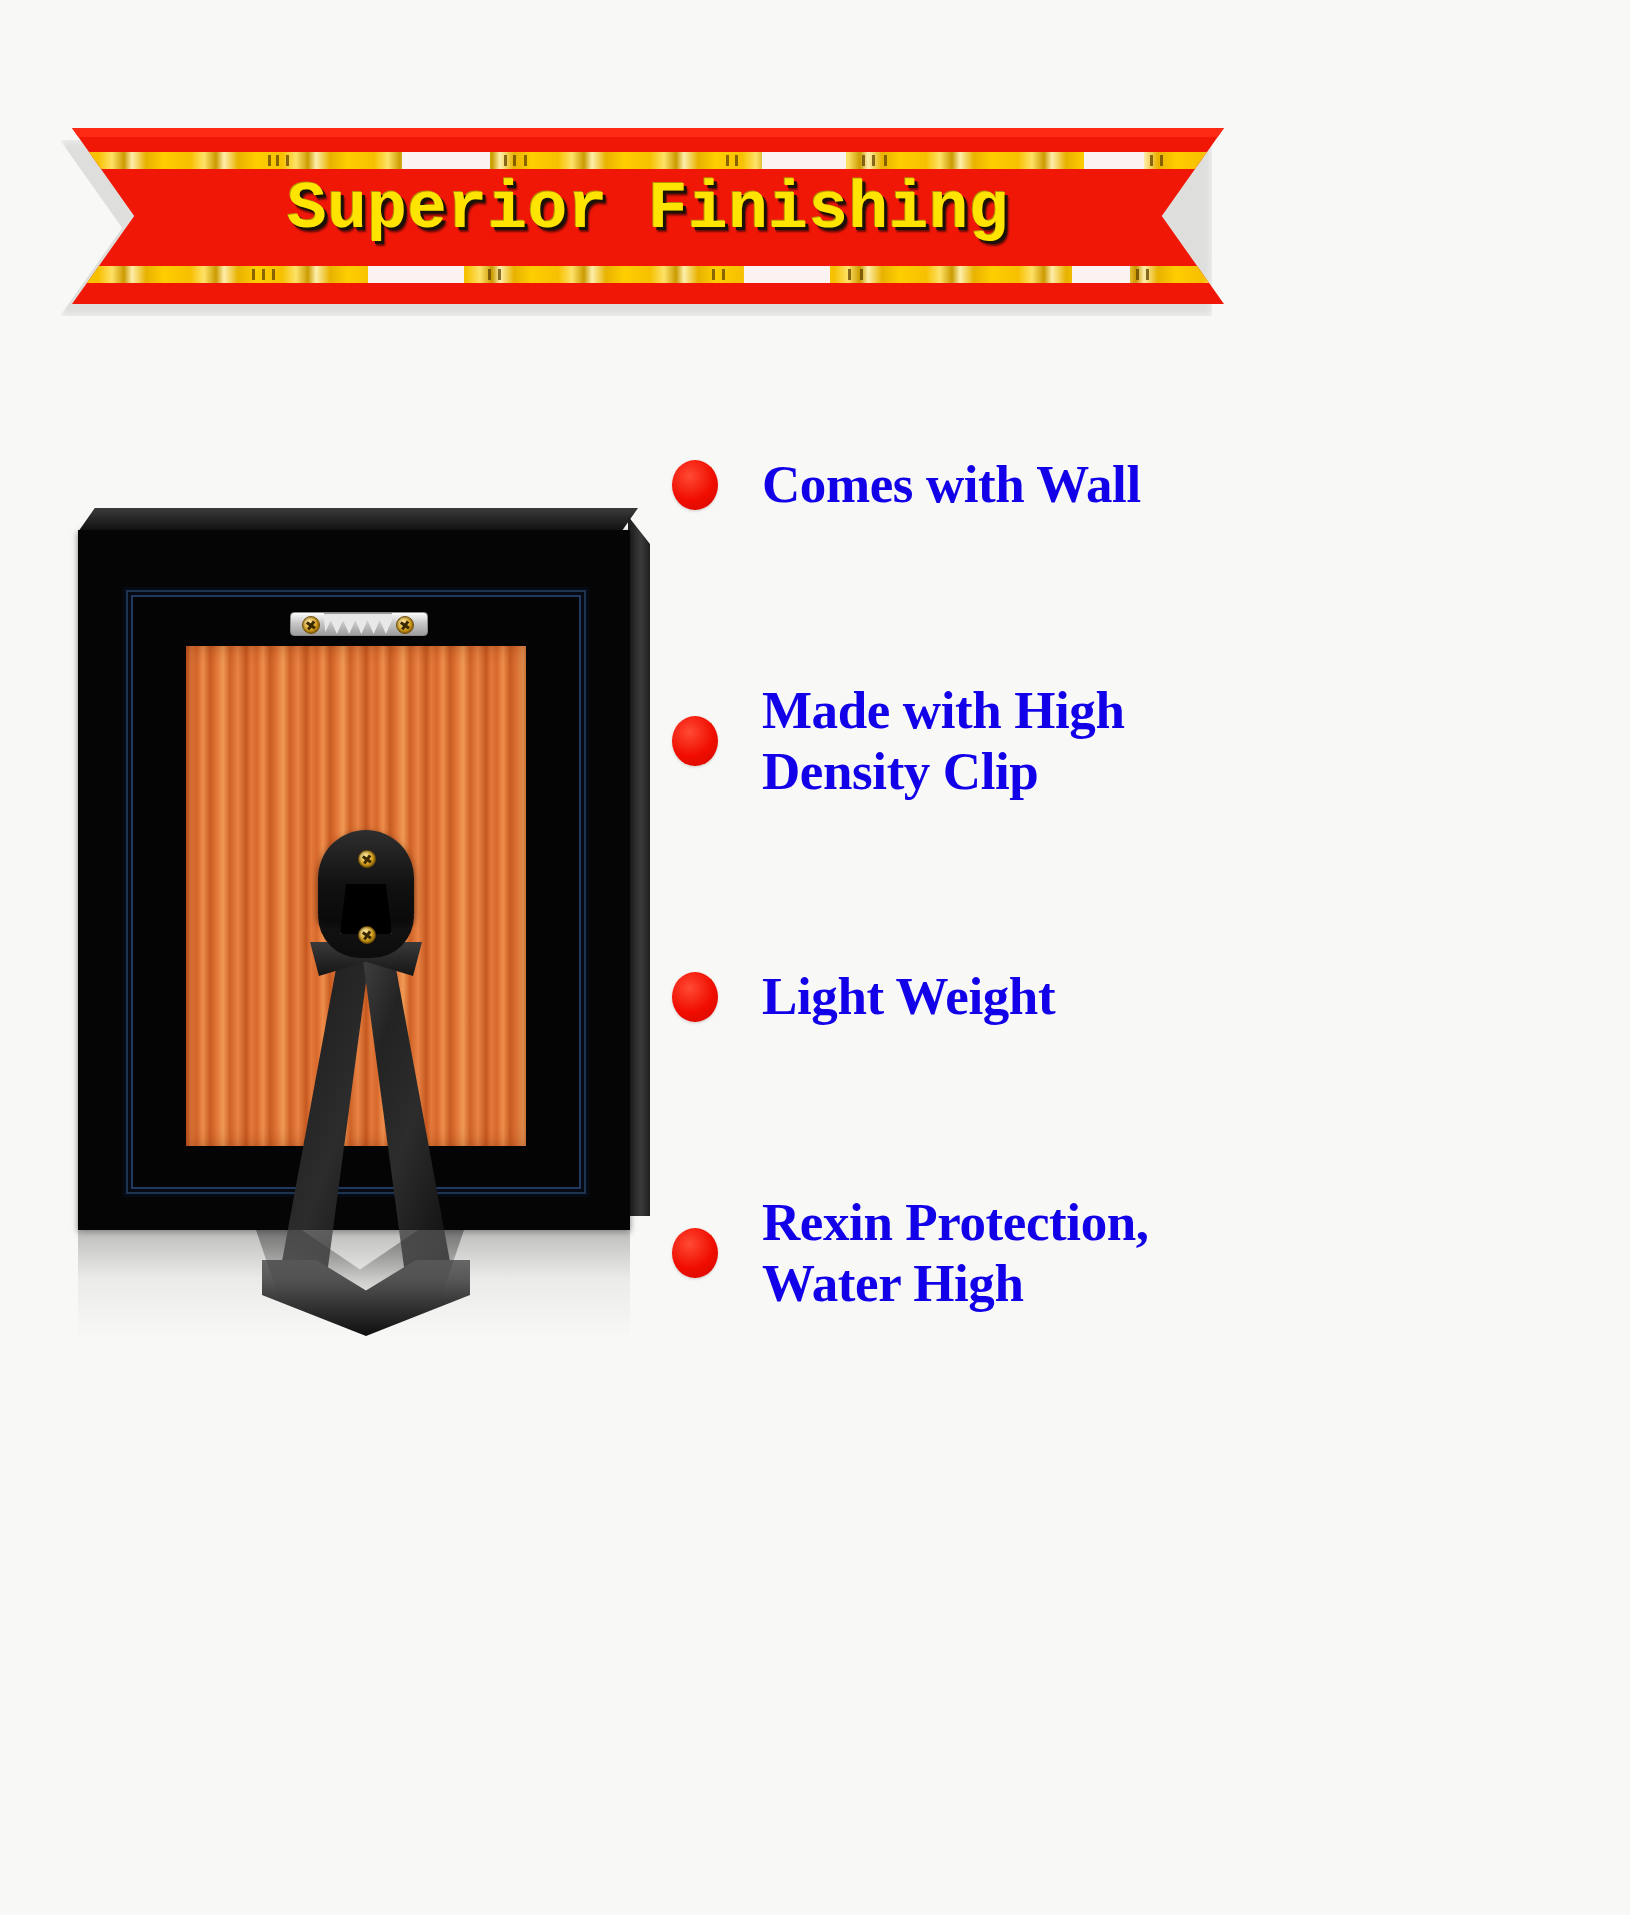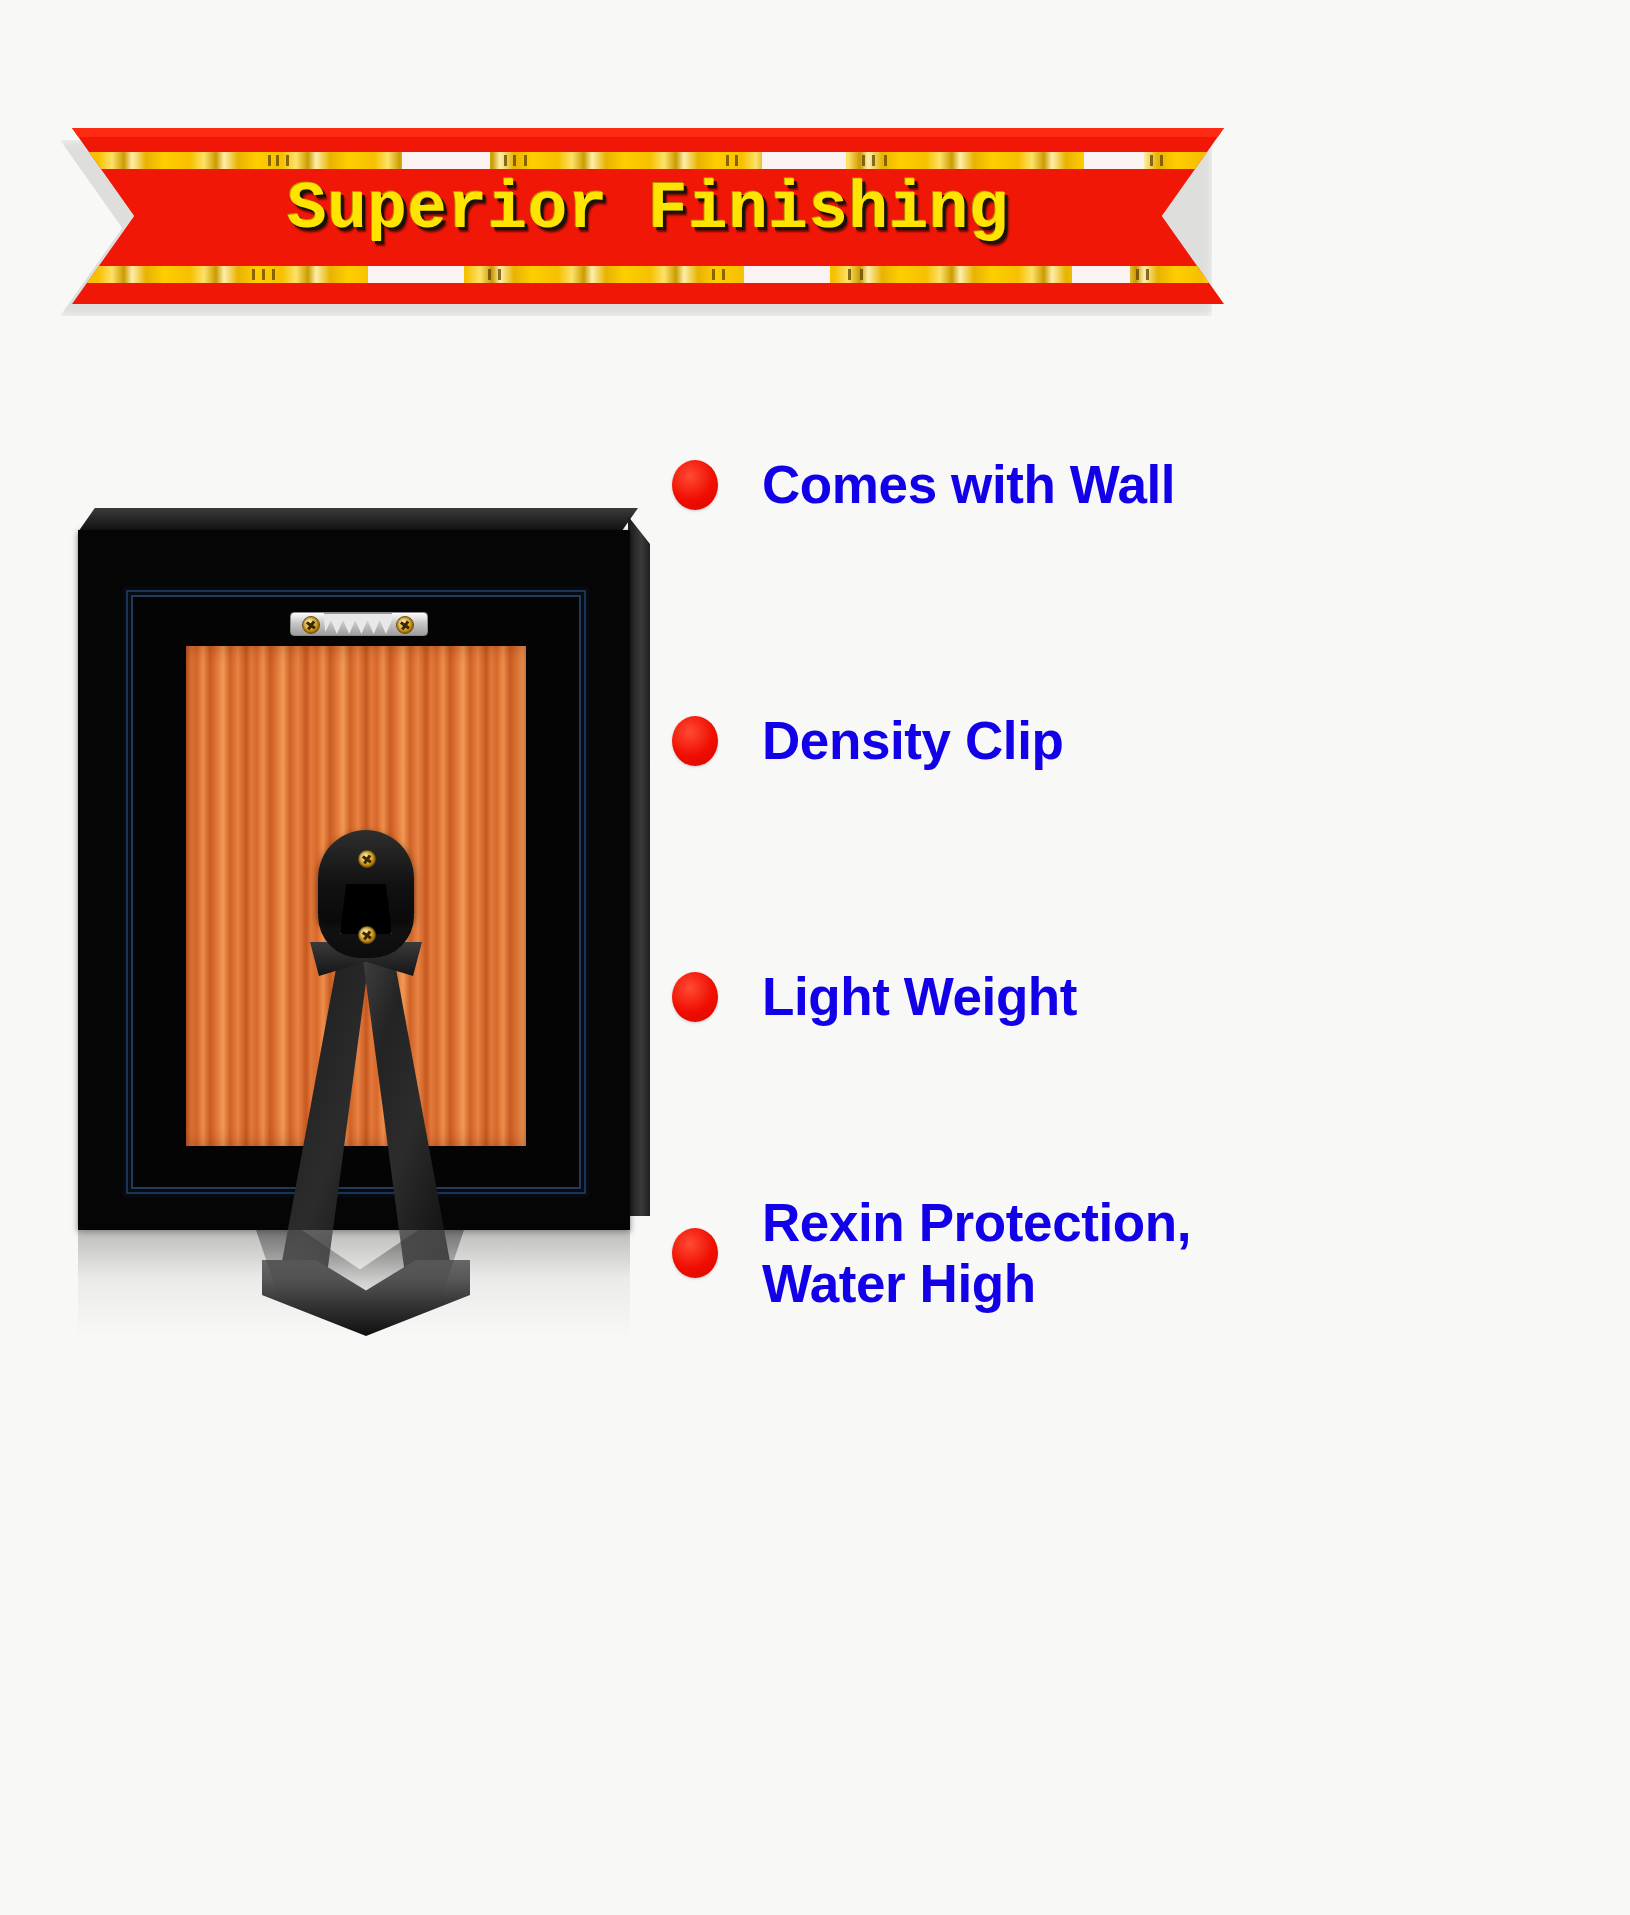--- a/index.html
+++ b/index.html
@@ -250,21 +250,21 @@
     margin-right:44px;
     box-shadow:0 1px 3px rgba(0,0,0,.18);
   }
   .feature-text{
     font-size:53px;
     font-weight:bold;
     color:#1200e8;
     line-height:1.16;
     letter-spacing:-.4px;
   }
-  .feature-text .ln{display:block;white-space:nowrap;}
+  .feature-text .ln{display:block;white-space:nowrap;font-family:Liberation Serif, serif;}
 </style>
 </head>
 <body>
 
 <div id="banner-wrap">
   <div class="banner-shadow"></div>
   <div class="banner-body">
     <div class="banner-top-cap"></div>
 
     <div class="stripe" id="stripe-top">
@@ -346,20 +346,21 @@
   <div class="feature">
     <div class="dot"></div>
     <div class="feature-text">
       <span class="ln">Comes with Wall</span>
     </div>
   </div>
 
   <div class="feature">
     <div class="dot"></div>
     <div class="feature-text">
+      <span class="ln">Made with High</span>
       <span class="ln">Density Clip</span>
     </div>
   </div>
 
   <div class="feature">
     <div class="dot"></div>
     <div class="feature-text">
       <span class="ln">Light Weight</span>
     </div>
   </div>

